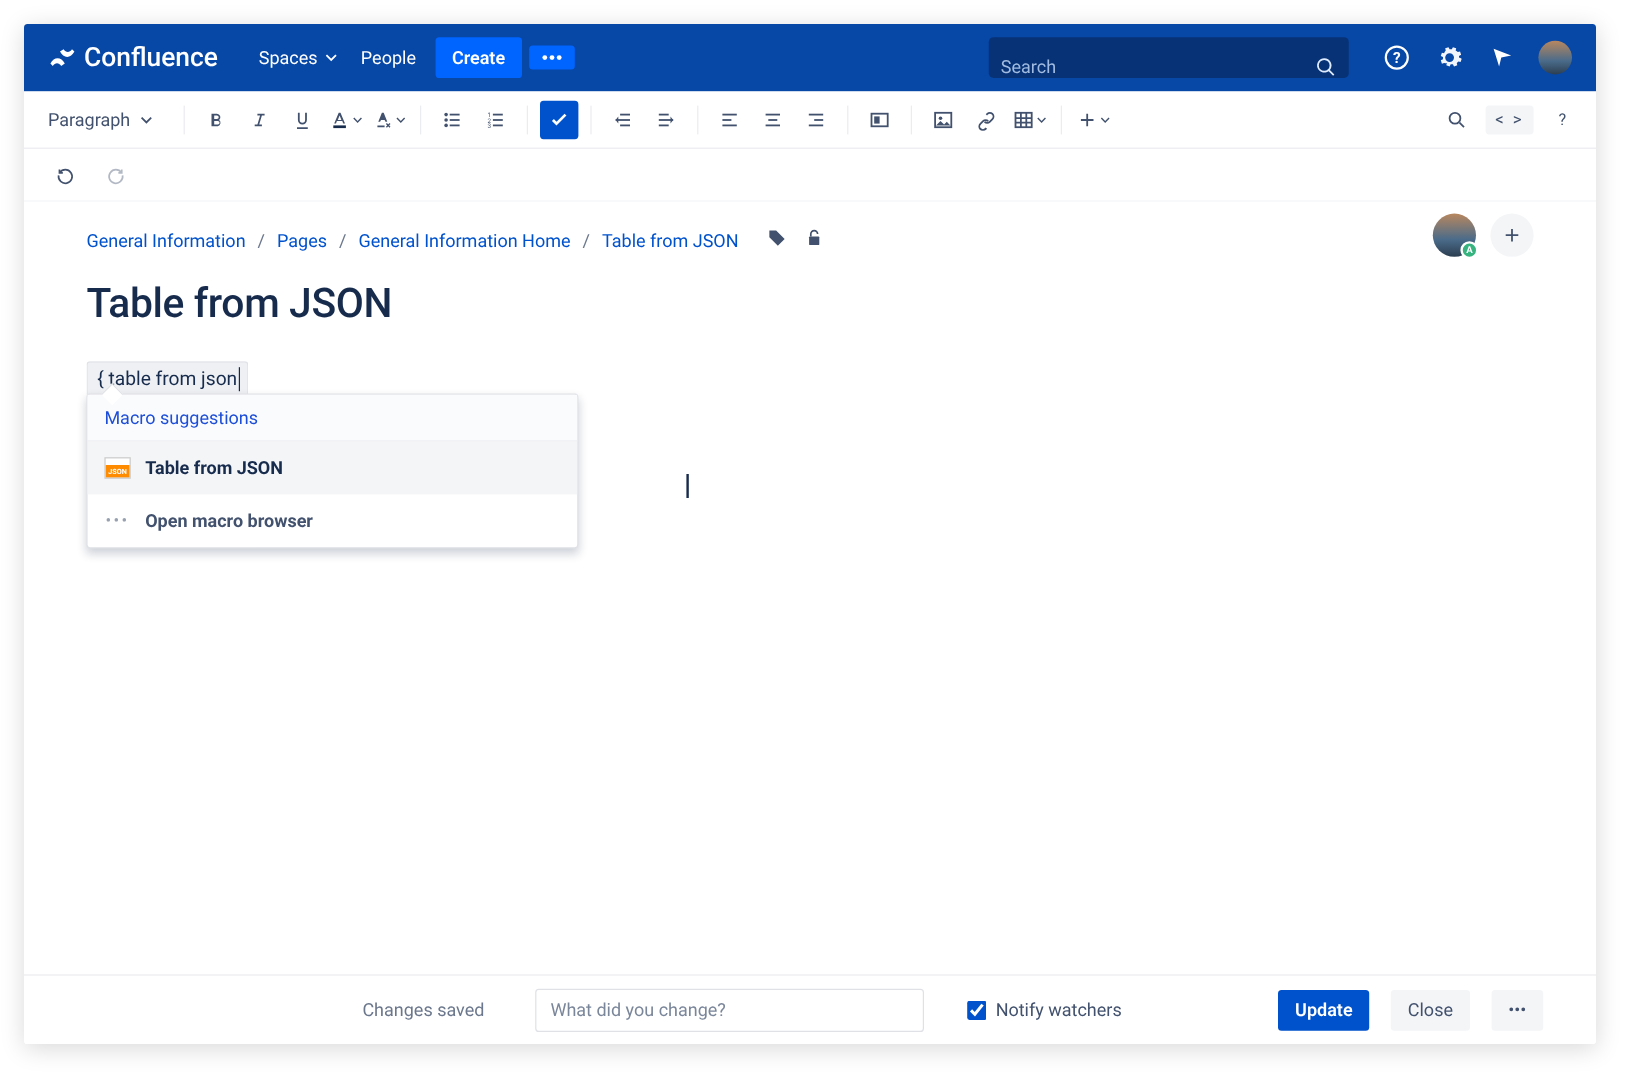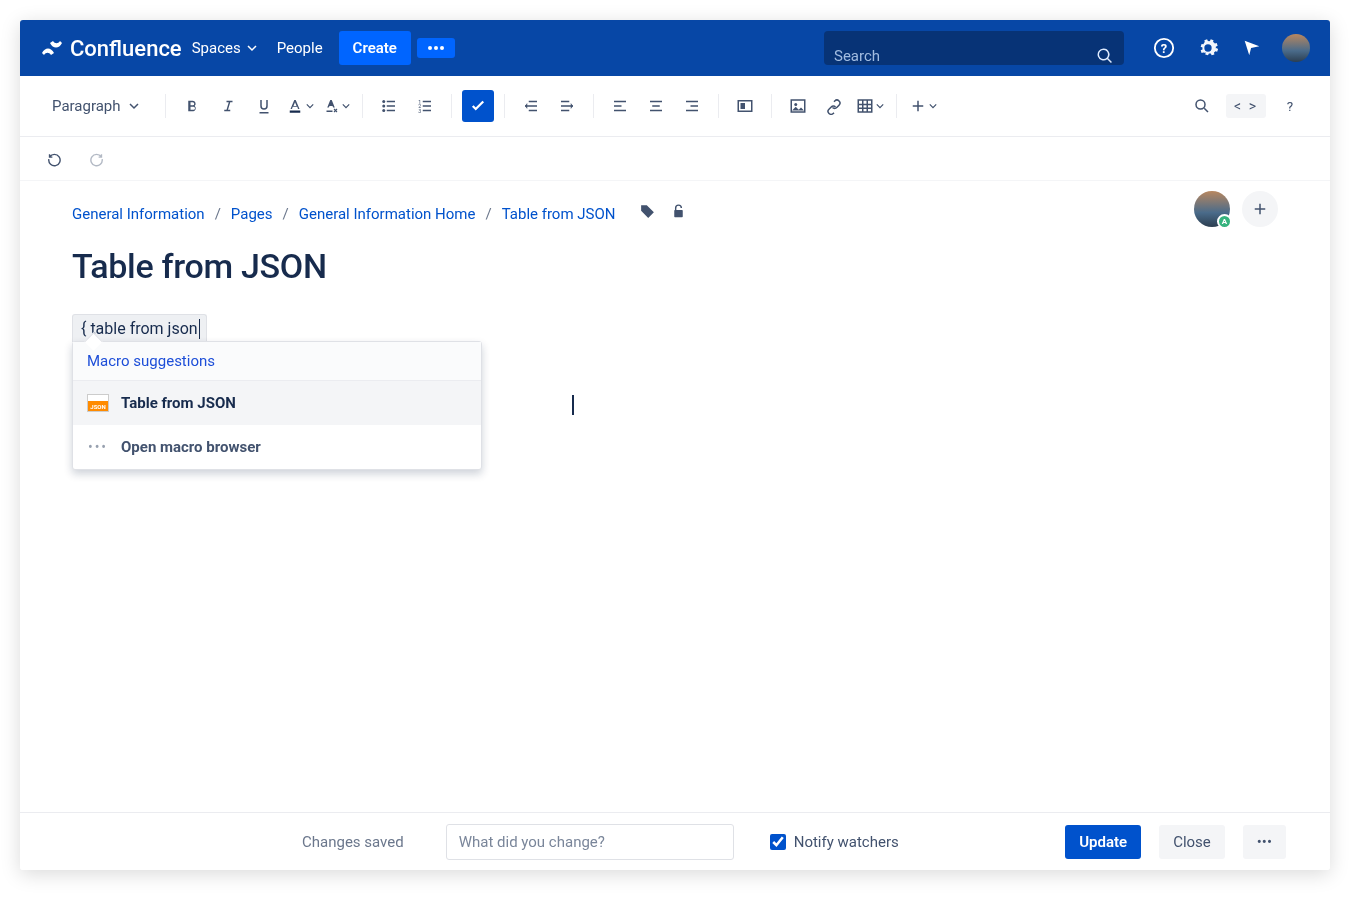--- a/index.html
+++ b/index.html
@@ -1,35 +1,35 @@
 <!DOCTYPE html>
 <html><head>
 <meta charset="utf-8">
 <style>
 *{box-sizing:border-box;margin:0;padding:0;font-family:-apple-system,BlinkMacSystemFont,"Segoe UI",Roboto,sans-serif}
 body{background:#fff;width:1356px;height:900px;overflow:hidden;padding:20px}
 .app{width:1310px;height:850px;background:#fff;box-shadow:0 4px 20px rgba(0,0,0,0.15);border-radius:3px;position:relative;overflow:hidden}
 
 
 .header{background:#0747a6;height:56px;display:flex;align-items:center;padding:0 20px;color:#fff}
-.logo{display:flex;align-items:center;gap:6px;font-size:22px;font-weight:500;}
+.logo{display:flex;align-items:center;gap:6px;font-size:22px;font-weight:500;margin-right:24px}
 .logo svg{width:24px;height:24px;fill:#fff}
 .nav-item{color:#fff;font-size:15px;padding:8px 10px;display:flex;align-items:center;gap:6px;cursor:pointer}
 .nav-item.create{background:#0065ff;border-radius:3px;padding:8px 14px;font-weight:600;margin-left:6px}
 .nav-item.more{background:#0065ff;border-radius:3px;padding:7px 10px;margin-left:6px}
 .spacer{flex:1}
 .search-wrap{background:rgba(9,30,66,0.48);border-radius:4px;height:34px;display:flex;align-items:flex-end;padding:0 10px;width:300px;margin-right:18px}
 .search-wrap input{background:transparent;border:0;outline:0;color:#deebff;font-size:15px;flex:1}
 .search-wrap input::placeholder{color:#a1bce0}
 .hicon{width:28px;height:28px;display:flex;align-items:center;justify-content:center;margin:0 8px;cursor:pointer}
 .hicon svg{width:22px;height:22px;fill:#fff}
 .avatar-top{width:28px;height:28px;border-radius:50%;background:linear-gradient(180deg,#b8875f 0%,#4a6b8a 60%,#2c3e50 100%);margin-left:8px}
 
 
-.toolbar{height:61px;border-bottom:1px solid #ebecf0;display:flex;align-items:center;padding:0 24px;gap:4px}
+.toolbar{height:48px;border-bottom:1px solid #ebecf0;display:flex;align-items:center;padding:0 12px;gap:4px}
 .tb-dd{display:flex;align-items:center;gap:8px;font-size:15px;color:#42526e;padding:4px 8px;cursor:pointer;margin-right:8px}
 .tb-sep{width:1px;height:24px;background:#ebecf0;margin:0 6px}
 .tb-btn{width:32px;height:32px;display:flex;align-items:center;justify-content:center;cursor:pointer;color:#42526e;border-radius:3px}
 .tb-btn svg{width:18px;height:18px;fill:#42526e}
 .tb-btn.task{background:#0052cc;border-radius:3px}
 .tb-right{margin-left:auto;display:flex;align-items:center;gap:8px}
 .tb-code{background:#f4f5f7;border-radius:3px;padding:4px 8px;font-size:14px;color:#42526e;letter-spacing:2px}
 
 
 .toolbar2{height:44px;display:flex;align-items:center;padding:0 18px;gap:10px;border-bottom:1px solid #f4f5f7}
@@ -63,21 +63,21 @@
 .json-ico::before{content:"JSON";color:#fff;font-size:6px;position:absolute;bottom:1px}
 .dd-item .lbl{font-size:15px;color:#172b4d;font-weight:700}
 .dd-item.browser .lbl{font-weight:700;color:#42526e}
 .dots{color:#97a0af;letter-spacing:2px;font-size:14px}
 
 .caret{position:absolute;left:552px;top:375px;width:2px;height:20px;background:#172b4d}
 
 
 .footer{position:absolute;bottom:0;left:0;right:0;height:58px;border-top:1px solid #ebecf0;display:flex;align-items:center;padding:0 44px;gap:18px;background:#fff}
 .status{color:#6b778c;font-size:15px;margin-right:24px}
-.comment-in{border:1px solid #dfe1e6;border-radius:3px;height:36px;width:288px;padding:0 12px;font-size:15px;outline:0}
+.comment-in{border:1px solid #dfe1e6;border-radius:3px;height:36px;width:324px;padding:0 12px;font-size:15px;outline:0}
 .comment-in::placeholder{color:#7a869a}
 .chk-wrap{display:flex;align-items:center;gap:8px;margin-left:18px}
 .chk-wrap input{width:16px;height:16px;accent-color:#0052cc}
 .chk-wrap label{font-size:15px;color:#42526e}
 .btn{padding:8px 14px;border-radius:3px;font-size:15px;cursor:pointer;border:0}
 .btn.primary{background:#0052cc;color:#fff;font-weight:600;margin-left:auto}
 .btn.sec{background:#f4f5f7;color:#42526e}
 .chev{width:10px;height:10px}
 </style>
 </head>

